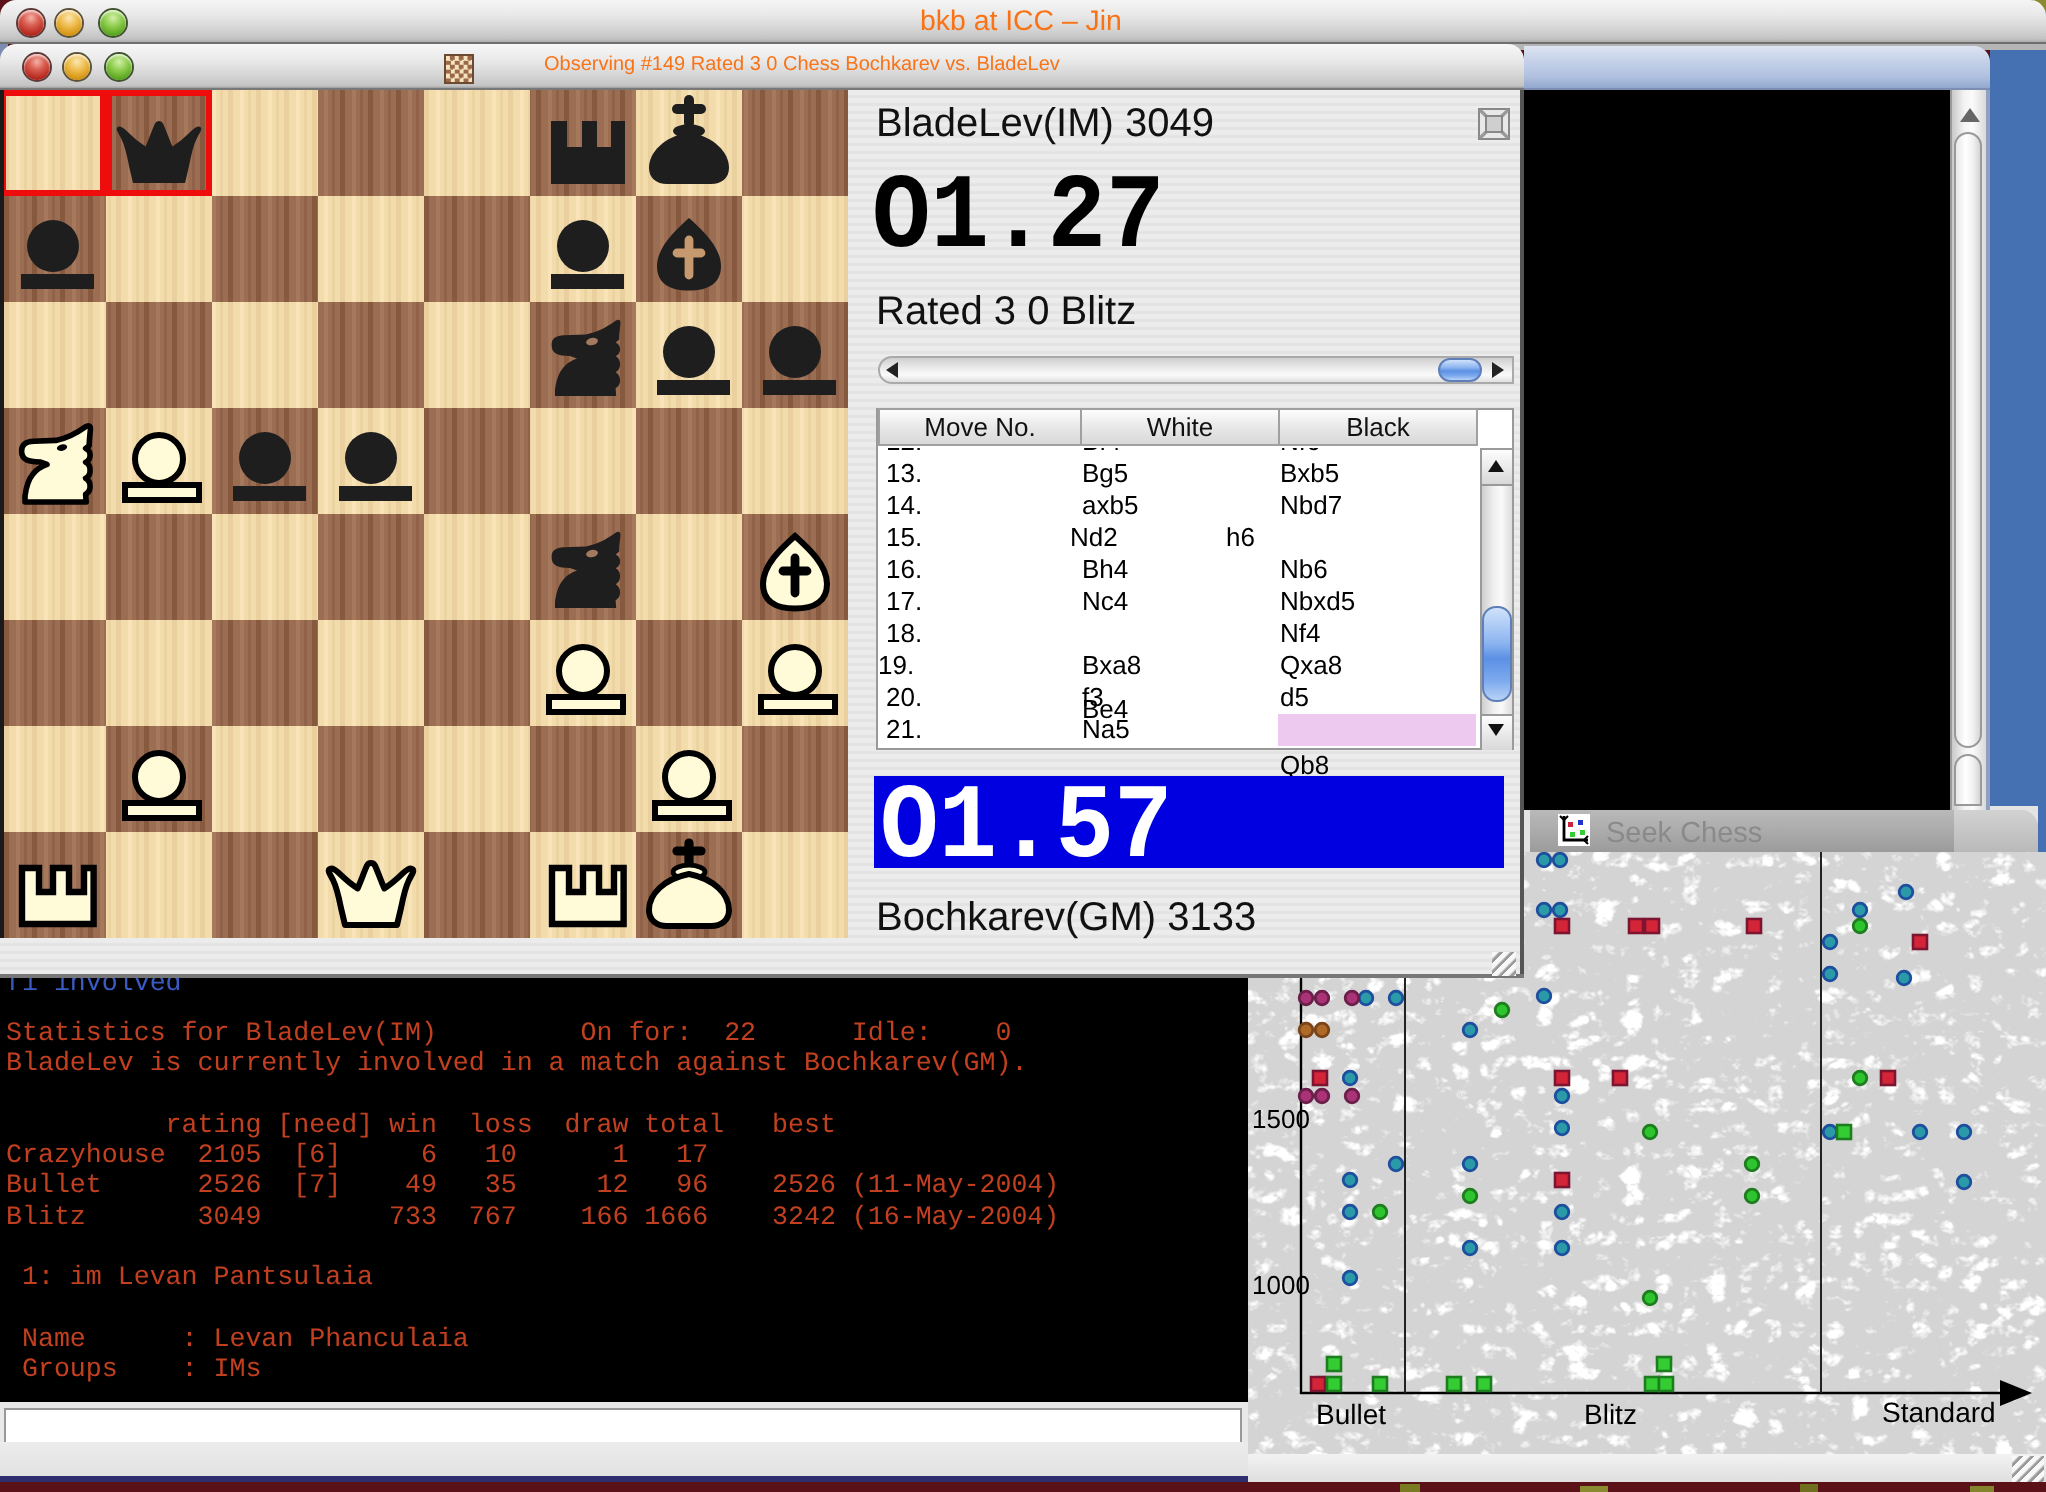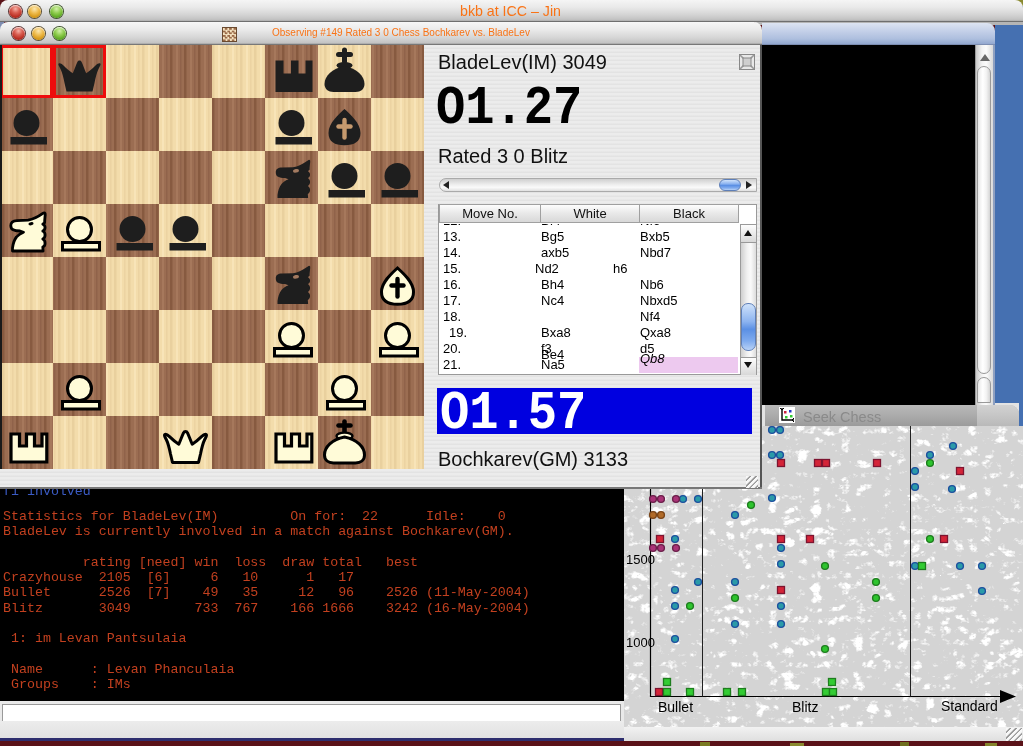--- a/index.html
+++ b/index.html
@@ -223,30 +223,30 @@
 <div class="tr" style="left:613px;top:261px;">h6</div>
 <div class="tr" style="left:443px;top:277px;">16.</div>
 <div class="tr" style="left:541px;top:277px;">Bh4</div>
 <div class="tr" style="left:640px;top:277px;">Nb6</div>
 <div class="tr" style="left:443px;top:293px;">17.</div>
 <div class="tr" style="left:541px;top:293px;">Nc4</div>
 <div class="tr" style="left:640px;top:293px;">Nbxd5</div>
 <div class="tr" style="left:443px;top:309px;">18.</div>
 <div class="tr" style="left:541px;top:309px;margin-top:38px;">Be4</div>
 <div class="tr" style="left:640px;top:309px;">Nf4</div>
-<div class="tr" style="left:449px;top:325px;">19.</div>
+<div class="tr" style="left:439px;top:325px;">19.</div>
 <div class="tr" style="left:541px;top:325px;">Bxa8</div>
 <div class="tr" style="left:640px;top:325px;">Qxa8</div>
 <div class="tr" style="left:443px;top:341px;">20.</div>
 <div class="tr" style="left:541px;top:341px;">f3</div>
 <div class="tr" style="left:640px;top:341px;">d5</div>
 <div class="abs" style="left:639px;top:357px;width:99px;height:16px;background:#edc9ef;"></div>
 <div class="tr" style="left:443px;top:357px;">21.</div>
 <div class="tr" style="left:541px;top:357px;">Na5</div>
-<div class="tr" style="left:640px;top:351px;font-style:italic;">Qb8</div>
+<div class="tr" style="left:640px;top:375px;">Qb8</div>
 <div class="abs th" style="left:439px;top:204px;width:102px;">Move No.</div>
 <div class="abs th" style="left:540px;top:204px;width:100px;">White</div>
 <div class="abs th" style="left:639px;top:204px;width:100px;">Black</div>
 <div class="abs vsb"></div>
 <div class="abs" style="left:741px;top:225px;width:15px;height:17px;background:linear-gradient(180deg,#fdfdfd,#d8d8d8);border-bottom:1px solid #999;"></div>
 <div class="arrow" style="left:744px;top:230px;border-left:4px solid transparent;border-right:4px solid transparent;border-bottom:6px solid #111;"></div>
 <div class="abs aquathumb" style="left:741px;top:303px;width:15px;height:48px;border-radius:7px;"></div>
 <div class="abs" style="left:741px;top:357px;width:15px;height:17px;background:linear-gradient(180deg,#fdfdfd,#d8d8d8);border-top:1px solid #999;"></div>
 <div class="arrow" style="left:744px;top:362px;border-left:4px solid transparent;border-right:4px solid transparent;border-top:6px solid #111;"></div>
 <div class="abs" style="left:437px;top:388px;width:315px;height:46px;background:#0000e0;"></div>

